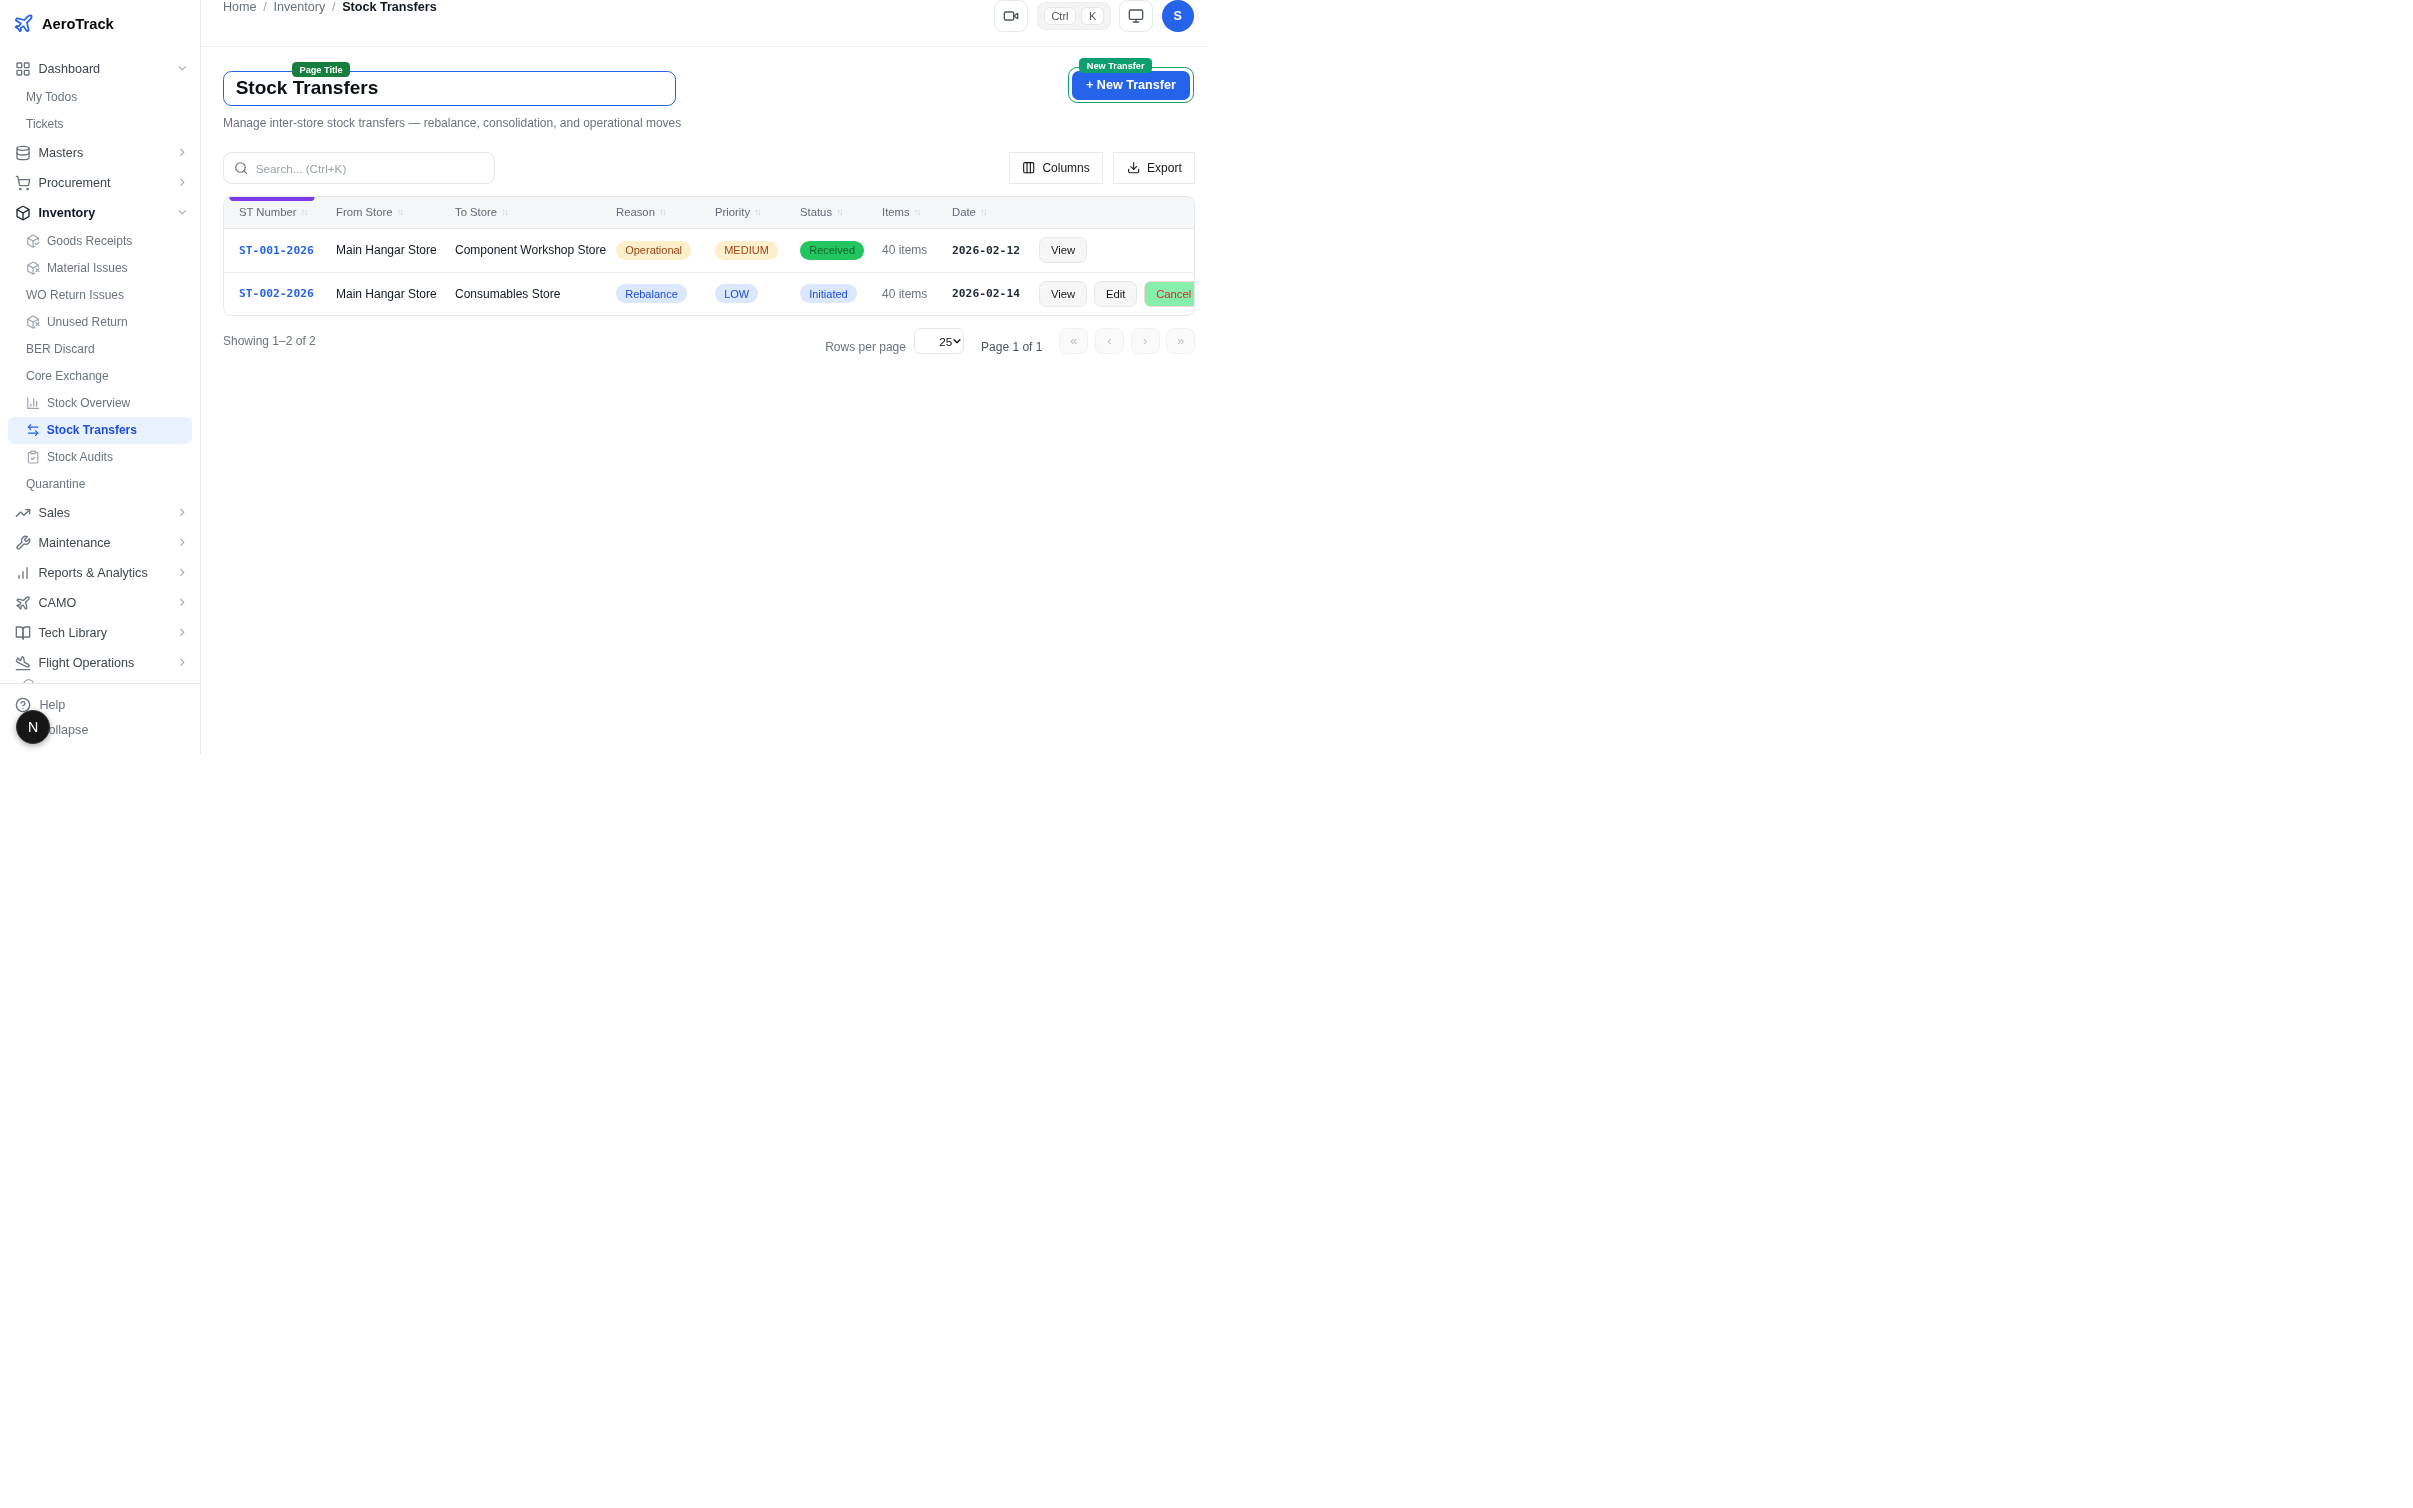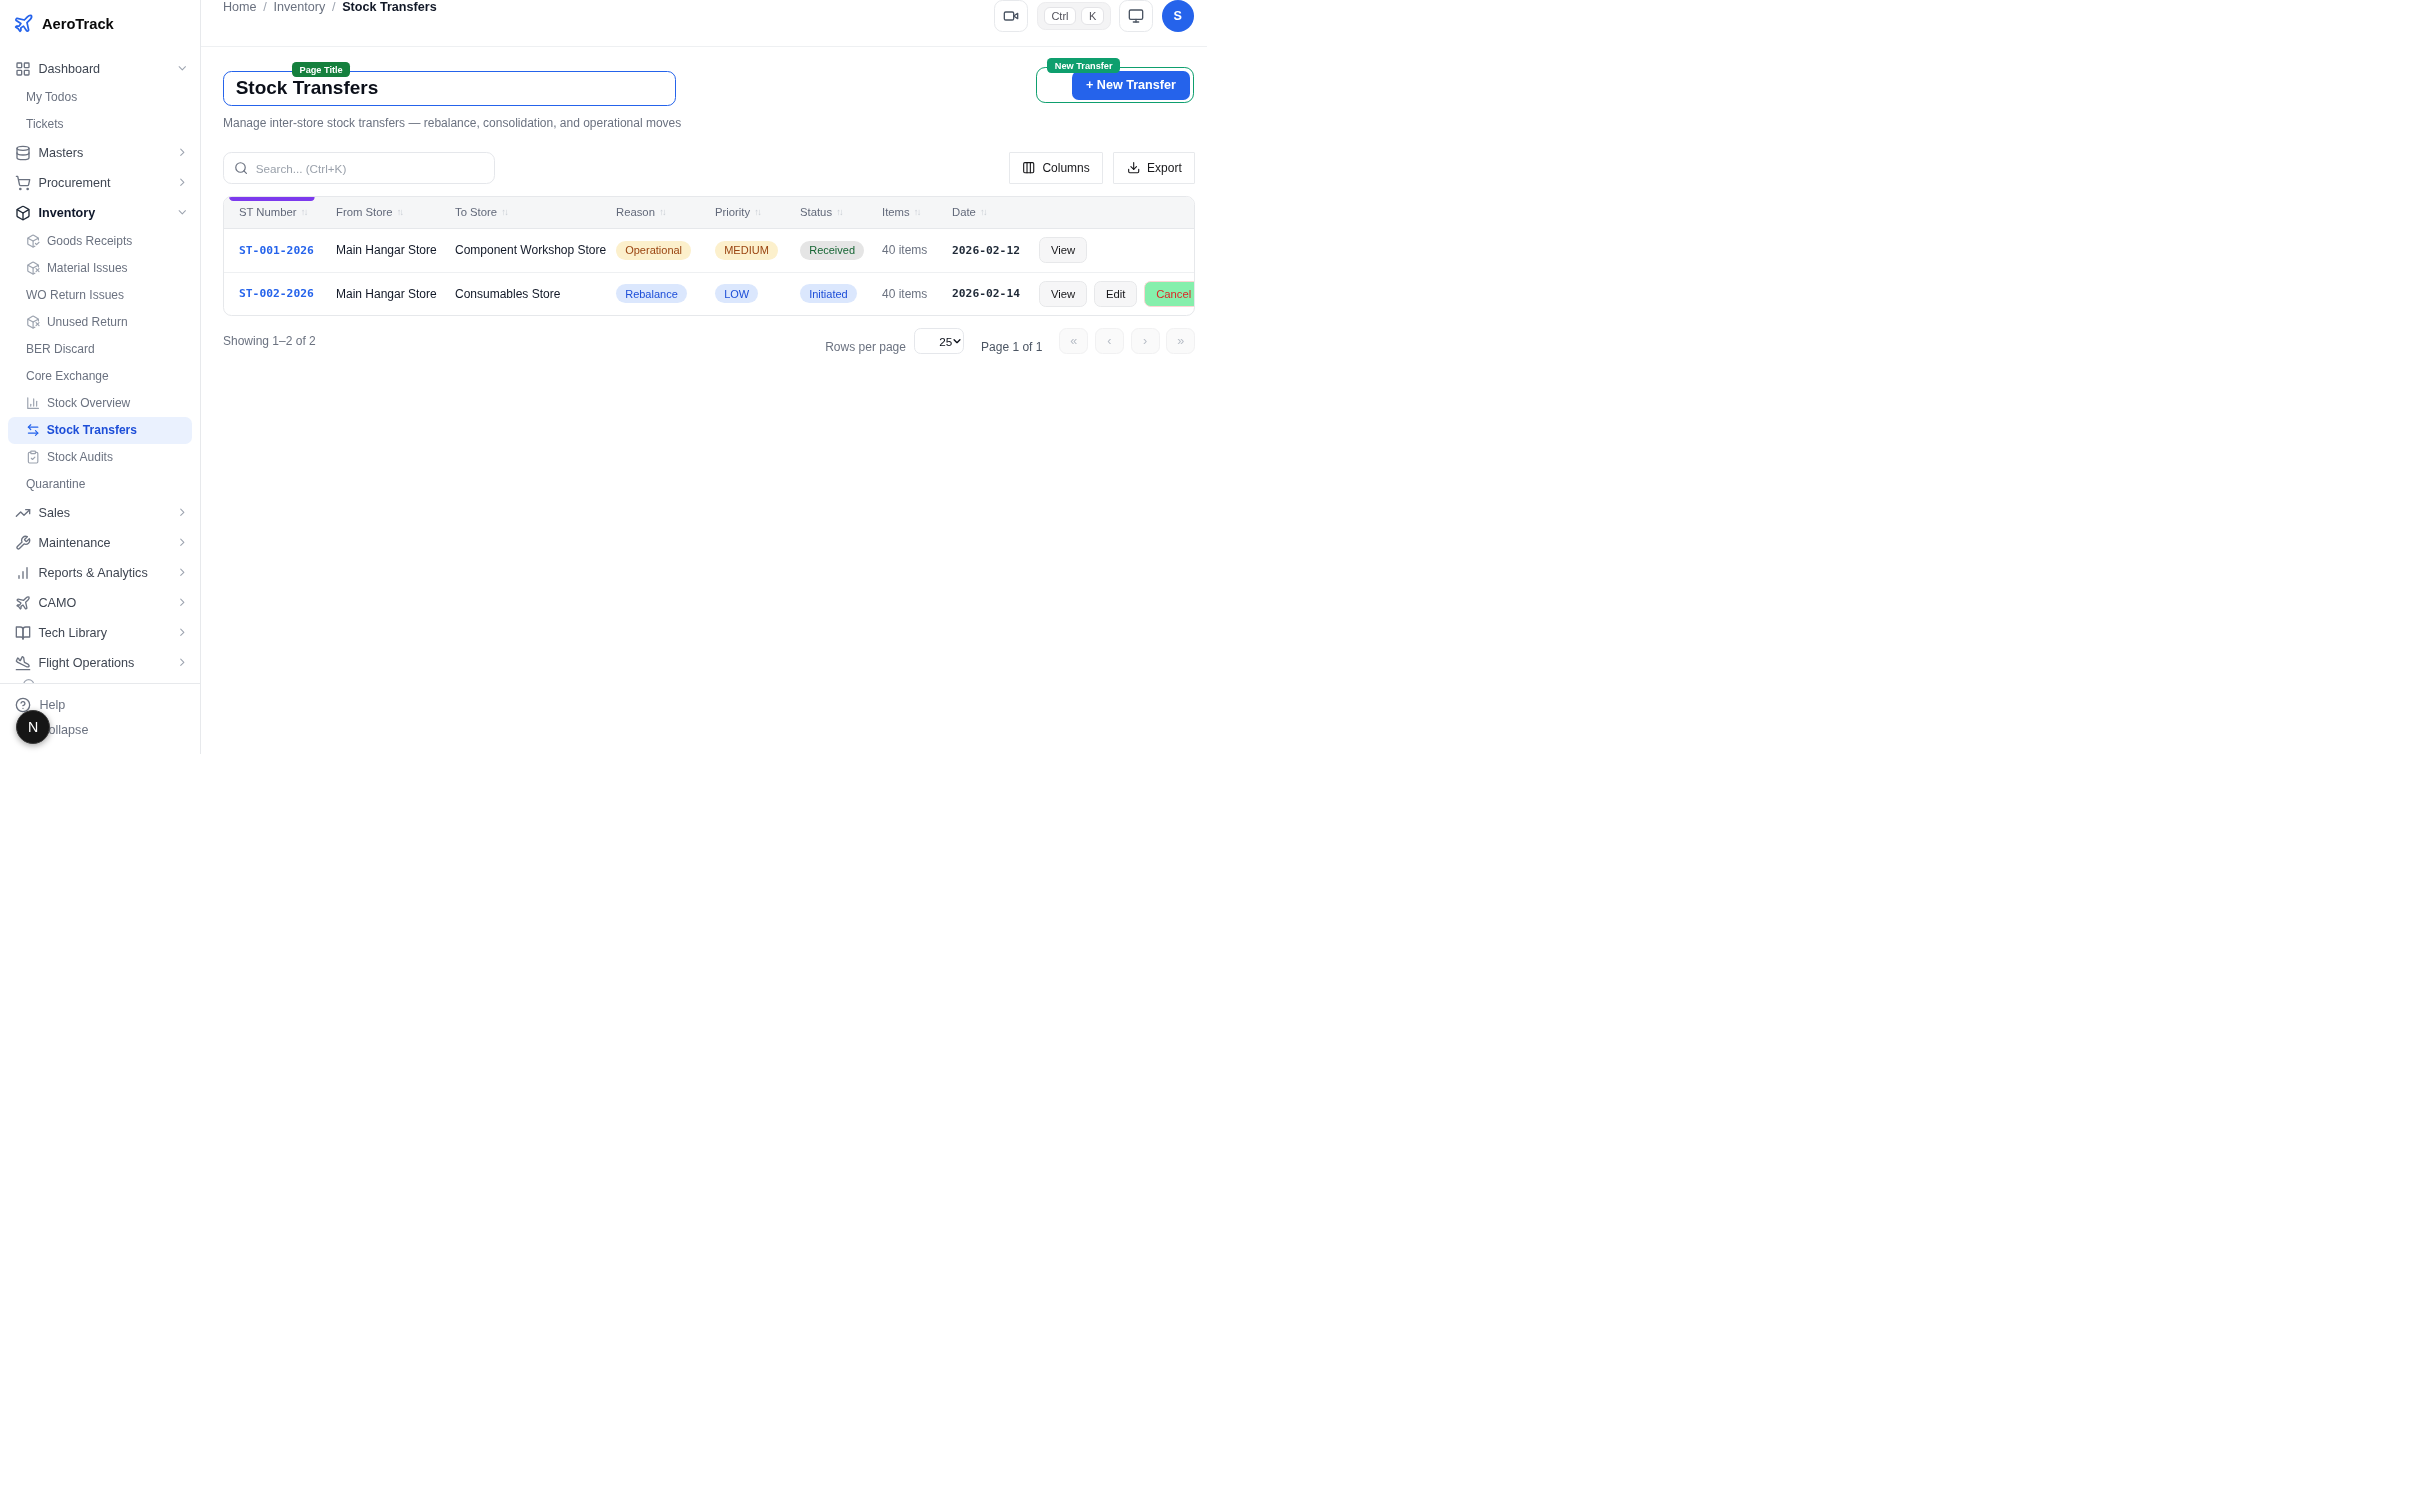--- a/index.html
+++ b/index.html
@@ -65,21 +65,21 @@
   .title-badge, .nt-badge, .table-badge { position:absolute; color:#fff; font-size:9.2px;
     font-weight:700; padding:2.5px 7.5px; border-radius:4.2px; white-space:nowrap; z-index:5; }
   .title-badge { top:-9.2px; left:24px; background:#15803d;margin-left:44px; }
   .page-title { font-size:19px; font-weight:700; color:#0b0f19; }
   .subtitle { margin-top:10px; font-size:12px; color:#6b7280; }
 
   .nt-wrap { position:absolute; top:20px; right:13.4px; border:1.7px solid #0e9f6e; border-radius:9.2px;
     padding:2.5px; }
   .nt-badge { top:-10px; left:10px; background:#0e9f6e; }
   .btn-primary { background:#2563eb; color:#fff; border:none; border-radius:6.7px; font-size:12.6px;
-    font-weight:700; padding:7.5px 14.2px; cursor:pointer; font-family:inherit;margin-left:32px; }
+    font-weight:700; padding:7.5px 14.2px; cursor:pointer; font-family:inherit; }
 
   
   .filters { margin-top:13.4px; display:flex; gap:11.7px; }
   .select { height:29px; border:0.8px solid #e5e7eb; border-radius:7.5px; background:#fff;
     display:flex; align-items:center; gap:8.4px; padding:0 10px; font-size:11.7px; color:#0b0f19;
     cursor:pointer; }
   .select svg { color:#0b0f19; }
   .sel-reasons { width:127px; justify-content:space-between; }
   .sel-statuses { width:94px; justify-content:space-between; }
 
@@ -108,21 +108,21 @@
   .sort { font-size:9.2px; color:#c6cbd2; letter-spacing:-1.7px; }
   .trow { height:43px; font-size:12px; color:#111827; }
   .trow + .trow { border-top:0.8px solid #eef0f2; }
   .mono { font-family:"DejaVu Sans Mono", monospace; }
   .st-num { color:#2563eb; font-weight:700; font-size:11.3px; cursor:pointer; }
   .date-cell { font-size:11.3px; font-weight:700; color:#1f2937; }
   .items-cell { color:#6b7280; }
   .pill { display:inline-block; font-size:11px; font-weight:400; padding:3.4px 9.2px;
     border-radius:837px; }
   .pill-yellow { background:#fcf0cc; color:#9a4512; }
-  .pill-green  { background:#e5e5e5; color:#166534; }
+  .pill-green  { background:#22c55e; color:#166534; }
   .pill-blue   { background:#dbe7fd; color:#1d4ed8; }
   .actions { display:flex; gap:6.7px; }
   .btn-sm { height:26px; padding:0 11px; border-radius:6.7px; border:0.8px solid #e7e8ea;
     background:#f6f6f7; font-size:11.3px; color:#18181b; cursor:pointer; font-family:inherit; }
   .btn-danger { background:#86efac; border-color:#fbd5d5; color:#dc2626; }
 
   
   .tfoot { margin-top:12.6px; display:flex; align-items:center; justify-content:space-between; }
   .showing { font-size:12px; color:#6b7280; }
   .pag { display:flex; align-items:flex-end; gap:8.4px; }

